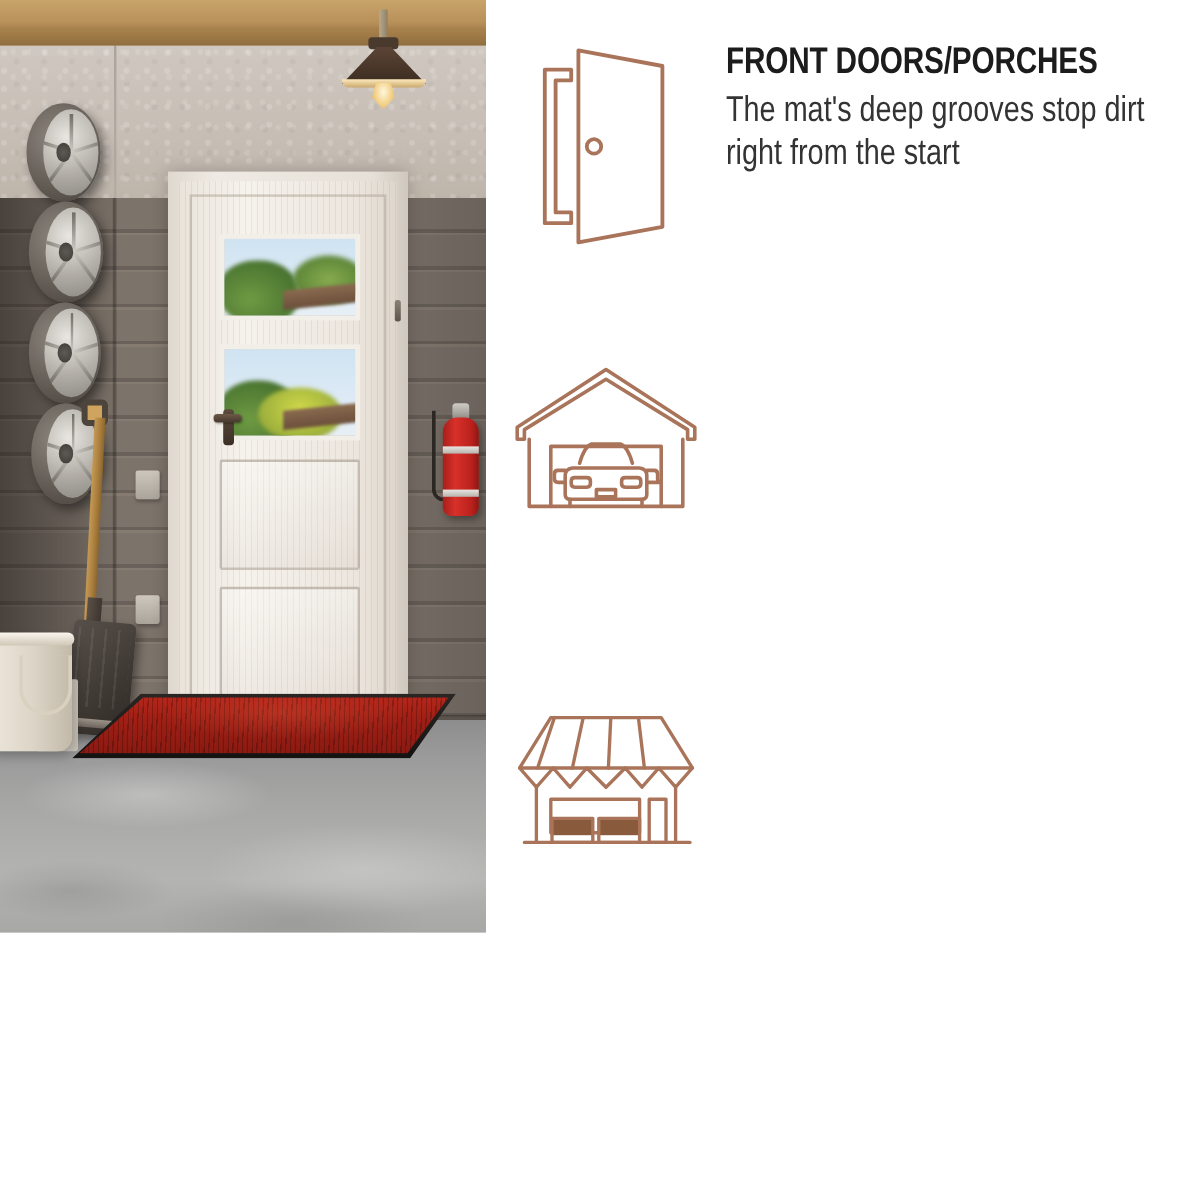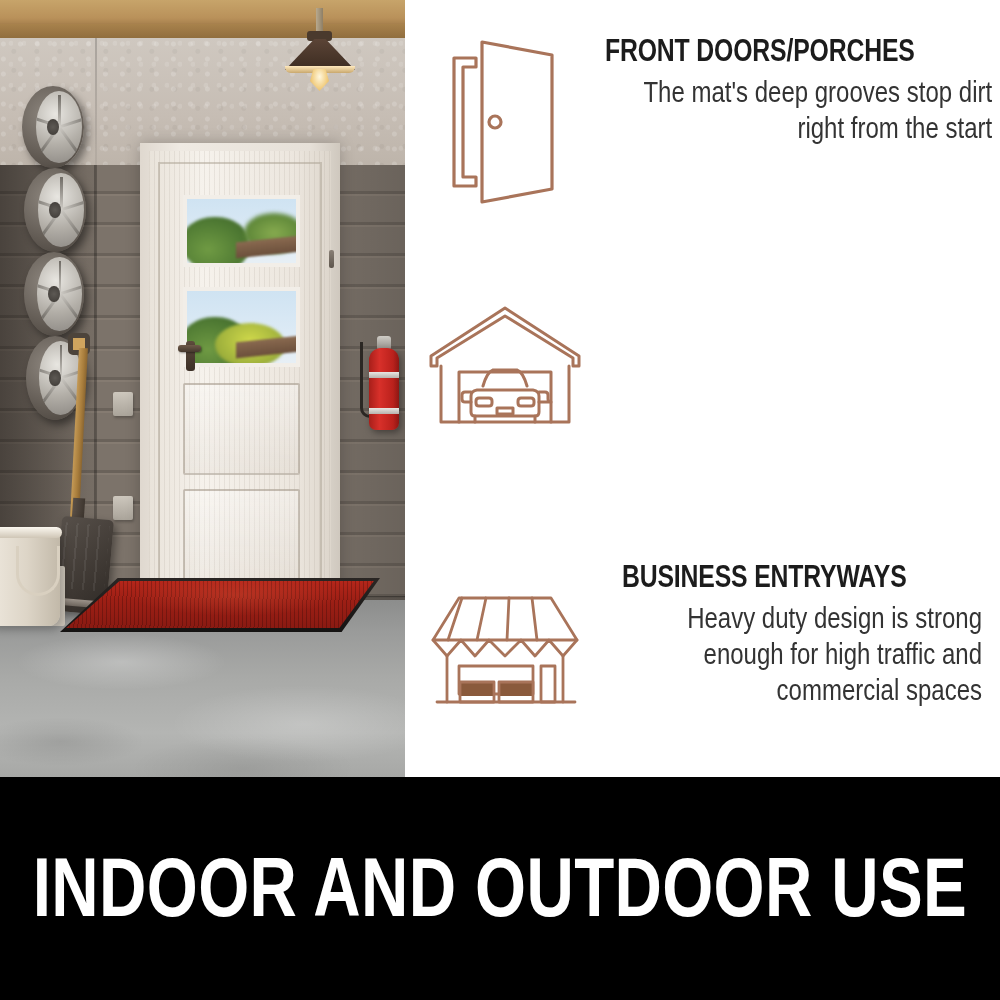--- a/index.html
+++ b/index.html
@@ -295,21 +295,21 @@
     clip-path:polygon(18% 0%, 99% 0%, 88% 100%, 1% 100%);
   }
   .mat-face:after{
     content:""; position:absolute; inset:0;
     background:radial-gradient(ellipse 150px 30px at 55% 30%, rgba(255,120,80,.20), transparent 70%);
     clip-path:polygon(18% 0%, 99% 0%, 88% 100%, 1% 100%);
   }
 
   
   .panel{
-    position:absolute; left:405px; top:0; width:595px; height:777px; background:#ffffff;text-align:right;
+    position:absolute; left:405px; top:0; width:595px; height:777px; background:#ffffff;
   }
   .feature{
     position:absolute; left:0; width:595px; display:flex; align-items:flex-start;
   }
   .f1{ top:34px; }
   .f2{ top:258px; }
   .f3{ top:560px; }
   .icon-wrap{
     width:200px; flex:0 0 200px; display:flex; justify-content:center;
   }
@@ -515,24 +515,17 @@
           <g fill="#8a5a3c">
             <rect x="31" y="92" width="34" height="14"></rect>
             <rect x="70" y="92" width="34" height="14"></rect>
           </g>
           <g fill="none" stroke="#a9745a" stroke-width="2.8" stroke-linejoin="round">
             <path d="M31 92 H65 V112 H31 Z"></path>
             <path d="M70 92 H104 V112 H70 Z"></path>
           </g>
         </svg>
       </div>
-      <div class="txt">
-        <div class="headline">BUSINESS ENTRYWAYS</div>
-        <div class="body">Heavy duty design is strong enough for high traffic and commercial spaces</div>
-      </div>
     </div>
   </div>
 
-  <div class="banner">
-    <div class="banner-text">INDOOR AND OUTDOOR USE</div>
-  </div>
 
 </div>
 
 </body></html>

